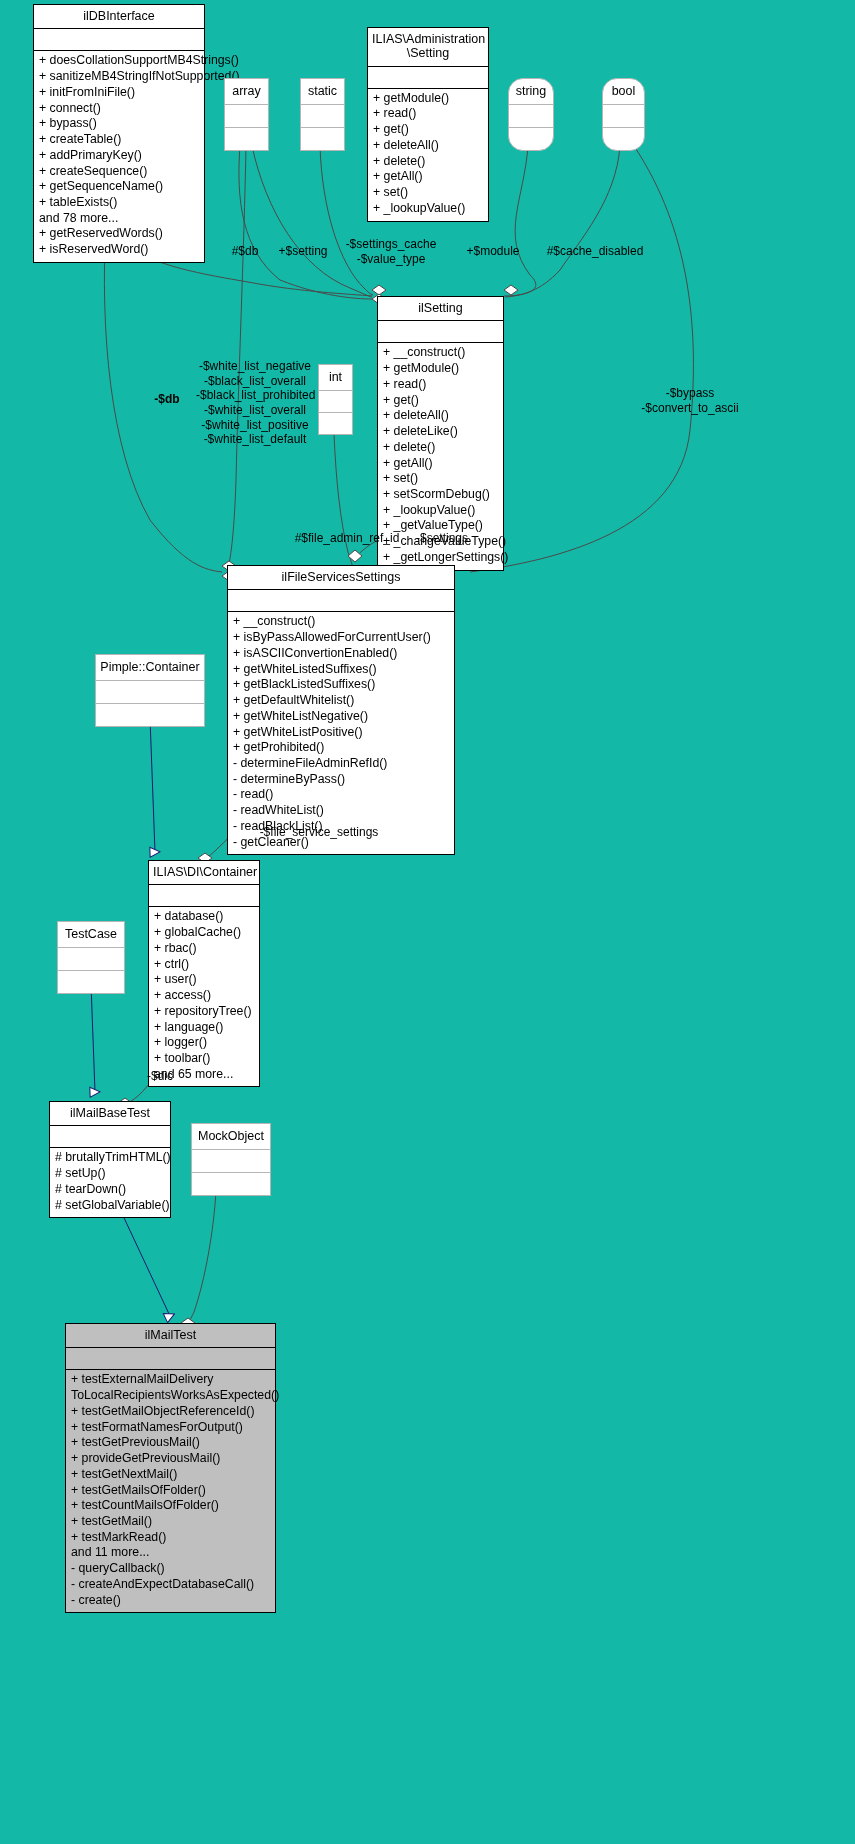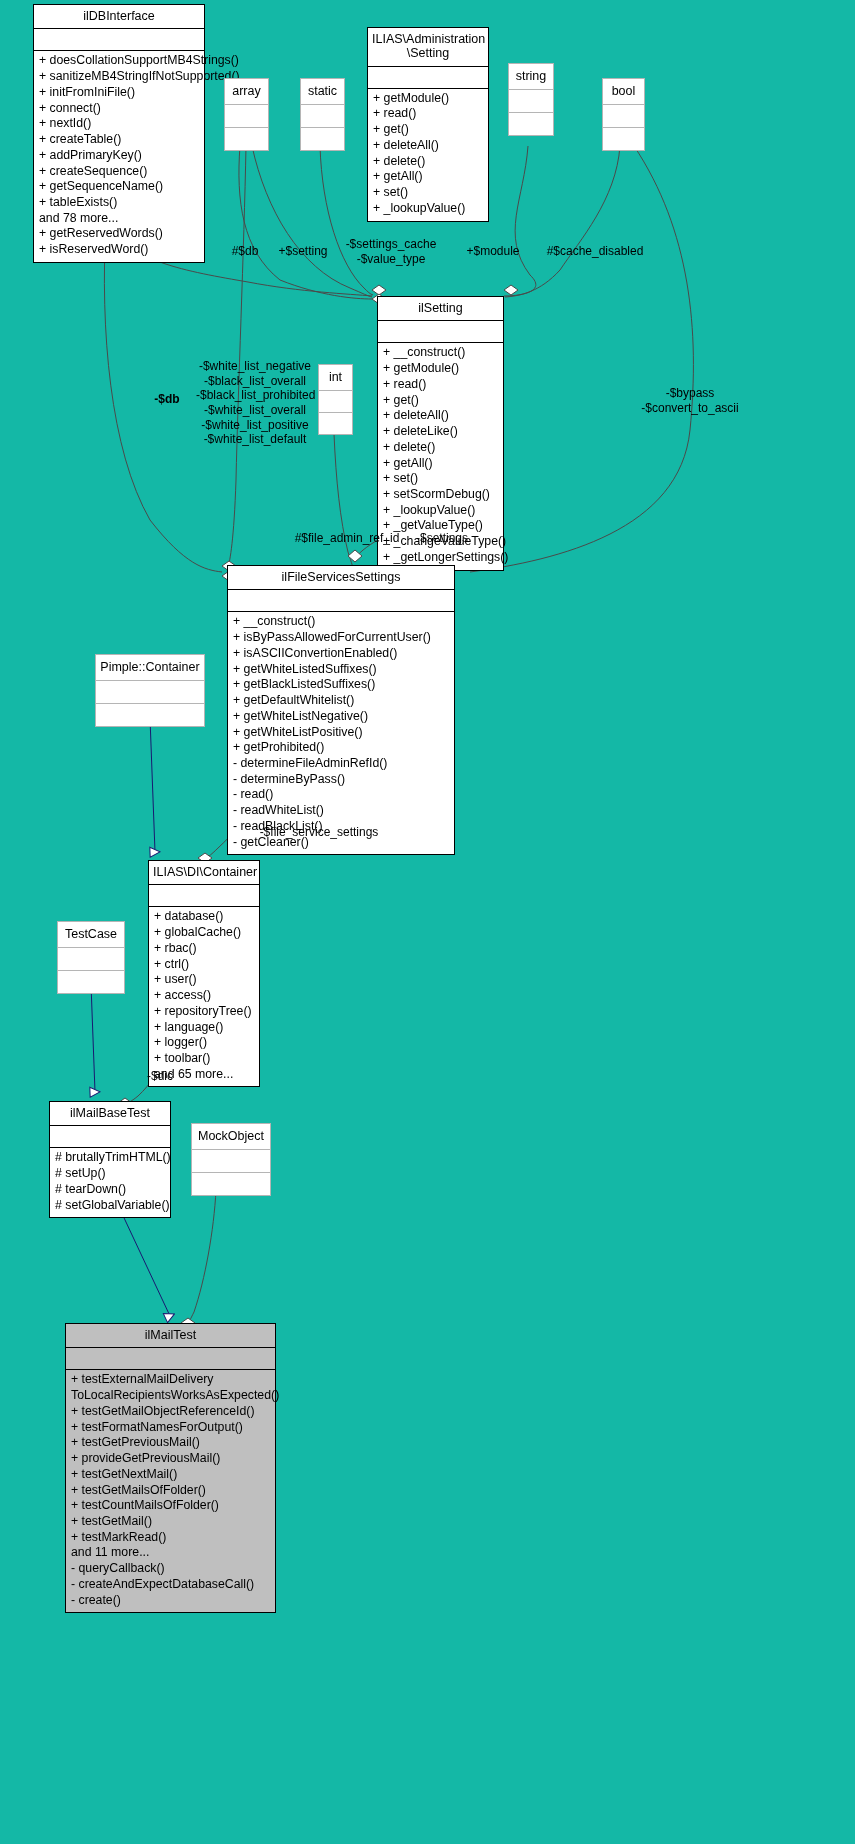--- a/index.html
+++ b/index.html
@@ -98,21 +98,21 @@
   <div class="node cls" style="left:33px;top:4px;width:172px;">
     <div class="hdr">ilDBInterface</div>
     <div class="sep"></div>
     <div class="attrs"></div>
     <div class="sep"></div>
     <div class="ops">
       <div>+ doesCollationSupportMB4Strings()</div>
       <div>+ sanitizeMB4StringIfNotSupported()</div>
       <div>+ initFromIniFile()</div>
       <div>+ connect()</div>
-      <div>+ nextId()</div>
+      <div>+ bypass()</div>
       <div>+ createTable()</div>
       <div>+ addPrimaryKey()</div>
       <div>+ createSequence()</div>
       <div>+ getSequenceName()</div>
       <div>+ tableExists()</div>
       <div>and 78 more...</div>
       <div>+ getReservedWords()</div>
       <div>+ isReservedWord()</div>
     </div>
   </div>
@@ -144,29 +144,29 @@
       <div>+ read()</div>
       <div>+ get()</div>
       <div>+ deleteAll()</div>
       <div>+ delete()</div>
       <div>+ getAll()</div>
       <div>+ set()</div>
       <div>+ _lookupValue()</div>
     </div>
   </div>
 
-  <div class="node typ" style="left:508px;top:63px;width:46px;">
+  <div class="node typ" style="left:508px;top:78px;width:46px;border-radius:15px;">
     <div class="hdr">string</div>
     <div class="sep"></div>
     <div class="r1"></div>
     <div class="sep"></div>
     <div class="r2"></div>
   </div>
 
-  <div class="node typ" style="left:602px;top:78px;width:43px;">
+  <div class="node typ" style="left:602px;top:78px;width:43px;border-radius:15px;">
     <div class="hdr">bool</div>
     <div class="sep"></div>
     <div class="r1"></div>
     <div class="sep"></div>
     <div class="r2"></div>
   </div>
 
   <div class="node cls" style="left:377px;top:285px;width:127px;margin-top:11px;">
     <div class="hdr">ilSetting</div>
     <div class="sep"></div>

